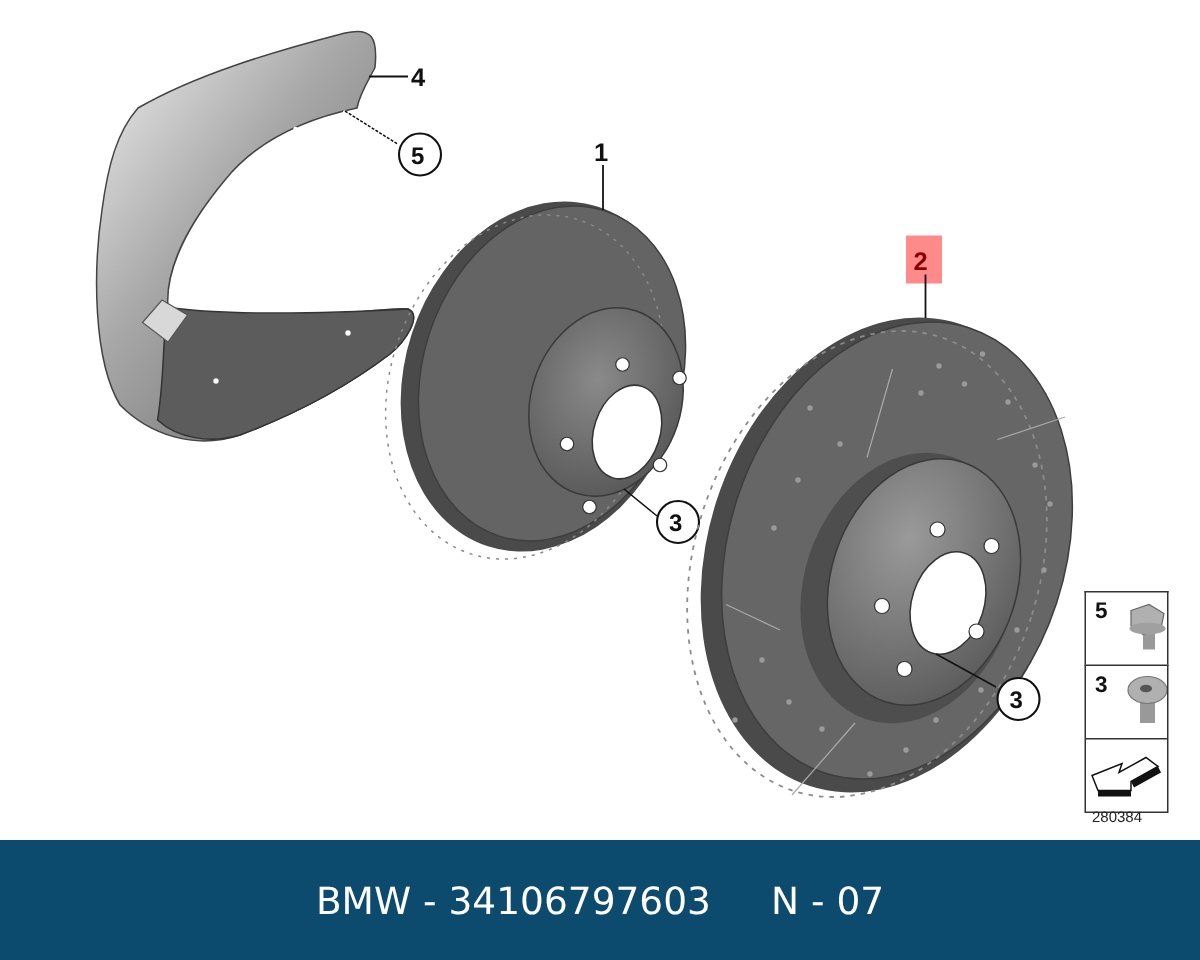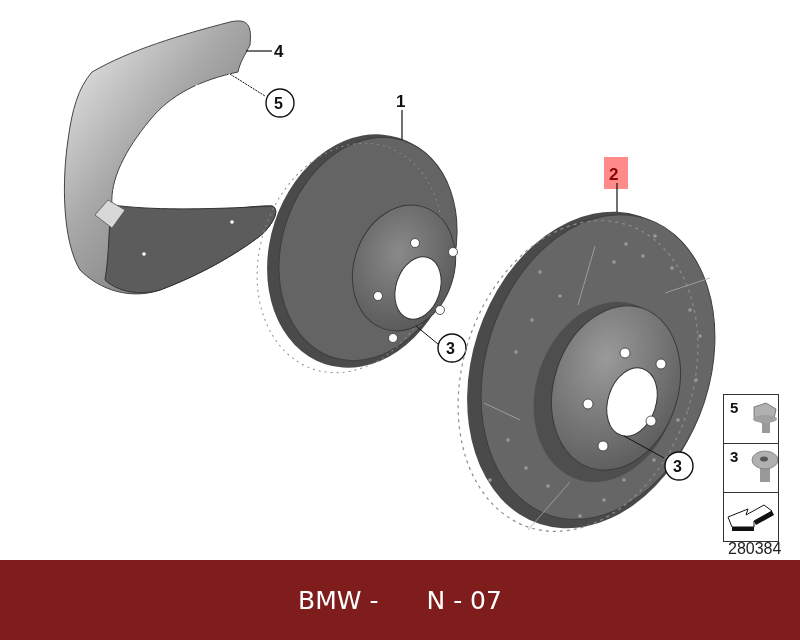--- a/index.html
+++ b/index.html
@@ -1,28 +1,28 @@
 <!DOCTYPE html>
 <html><head>
 <meta charset="utf-8">
 <style>
   html,body{margin:0;padding:0;}
   body{width:800px;height:640px;background:#ffffff;position:relative;overflow:hidden;font-family:"Liberation Sans",sans-serif;}
   #stage{position:absolute;left:0;top:0;width:800px;height:560px;background:#fff;}
   svg{position:absolute;left:0;top:0;}
   .callout-num{font-family:"Liberation Sans",sans-serif;font-weight:bold;font-size:17px;fill:#111;}
   .circ-num{font-family:"Liberation Sans",sans-serif;font-weight:bold;font-size:16px;fill:#111;}
-  #footer{position:absolute;left:0;top:560px;width:800px;height:80px;background:#7f1d1d;color:#fff;
+  #footer{position:absolute;left:0;top:560px;width:800px;height:80px;background:#0c4a6e;color:#fff;
     display:flex;align-items:center;justify-content:center;font-family:"DejaVu Sans",sans-serif;font-size:25px;letter-spacing:0px;}
   #footer .gap{display:inline-block;width:40px;}
   #legend{position:absolute;left:723px;top:394px;width:56px;}
   .leg-cell{width:54px;border:1px solid #333;border-bottom:none;height:48px;position:relative;background:#fff;}
   .leg-cell:last-child{border-bottom:1px solid #333;}
   .leg-num{position:absolute;left:6px;top:4px;font-weight:bold;font-size:15px;color:#111;}
-  #diagram-id{position:absolute;left:728px;top:540px;font-size:16px;color:#222;font-family:"Liberation Sans",sans-serif;}
+  #diagram-id{position:absolute;left:728px;top:540px;font-size:10px;color:#222;font-family:"Liberation Sans",sans-serif;}
 </style>
 </head>
 <body>
 
 <div id="stage">
 <svg width="800" height="560" viewBox="0 0 800 560">
   <defs>
     <linearGradient id="shieldGrad" x1="0" y1="0" x2="1" y2="1">
       <stop offset="0" stop-color="#f0f0f0"></stop>
       <stop offset="0.4" stop-color="#a8a8a8"></stop>
@@ -147,16 +147,16 @@
       <polygon points="4,24 24,16 22,22 40,12 48,18 30,28 30,34 8,34" fill="#fff" stroke="#111" stroke-width="1"></polygon>
       <polygon points="8,34 30,34 30,38 8,38" fill="#111"></polygon>
       <polygon points="30,28 48,18 50,22 32,32" fill="#111"></polygon>
     </svg>
   </div>
 </div>
 <div id="diagram-id">280384</div>
 </div>
 
 <div id="footer">
-  <span>BMW</span>&nbsp;<span>-</span>&nbsp;
+  <span>BMW</span>&nbsp;<span>-</span>&nbsp;<span>34106797603</span>
   <span class="gap"></span>
   <span>N</span>&nbsp;<span>-</span>&nbsp;<span>07</span>
 </div>
 
 </body></html>

